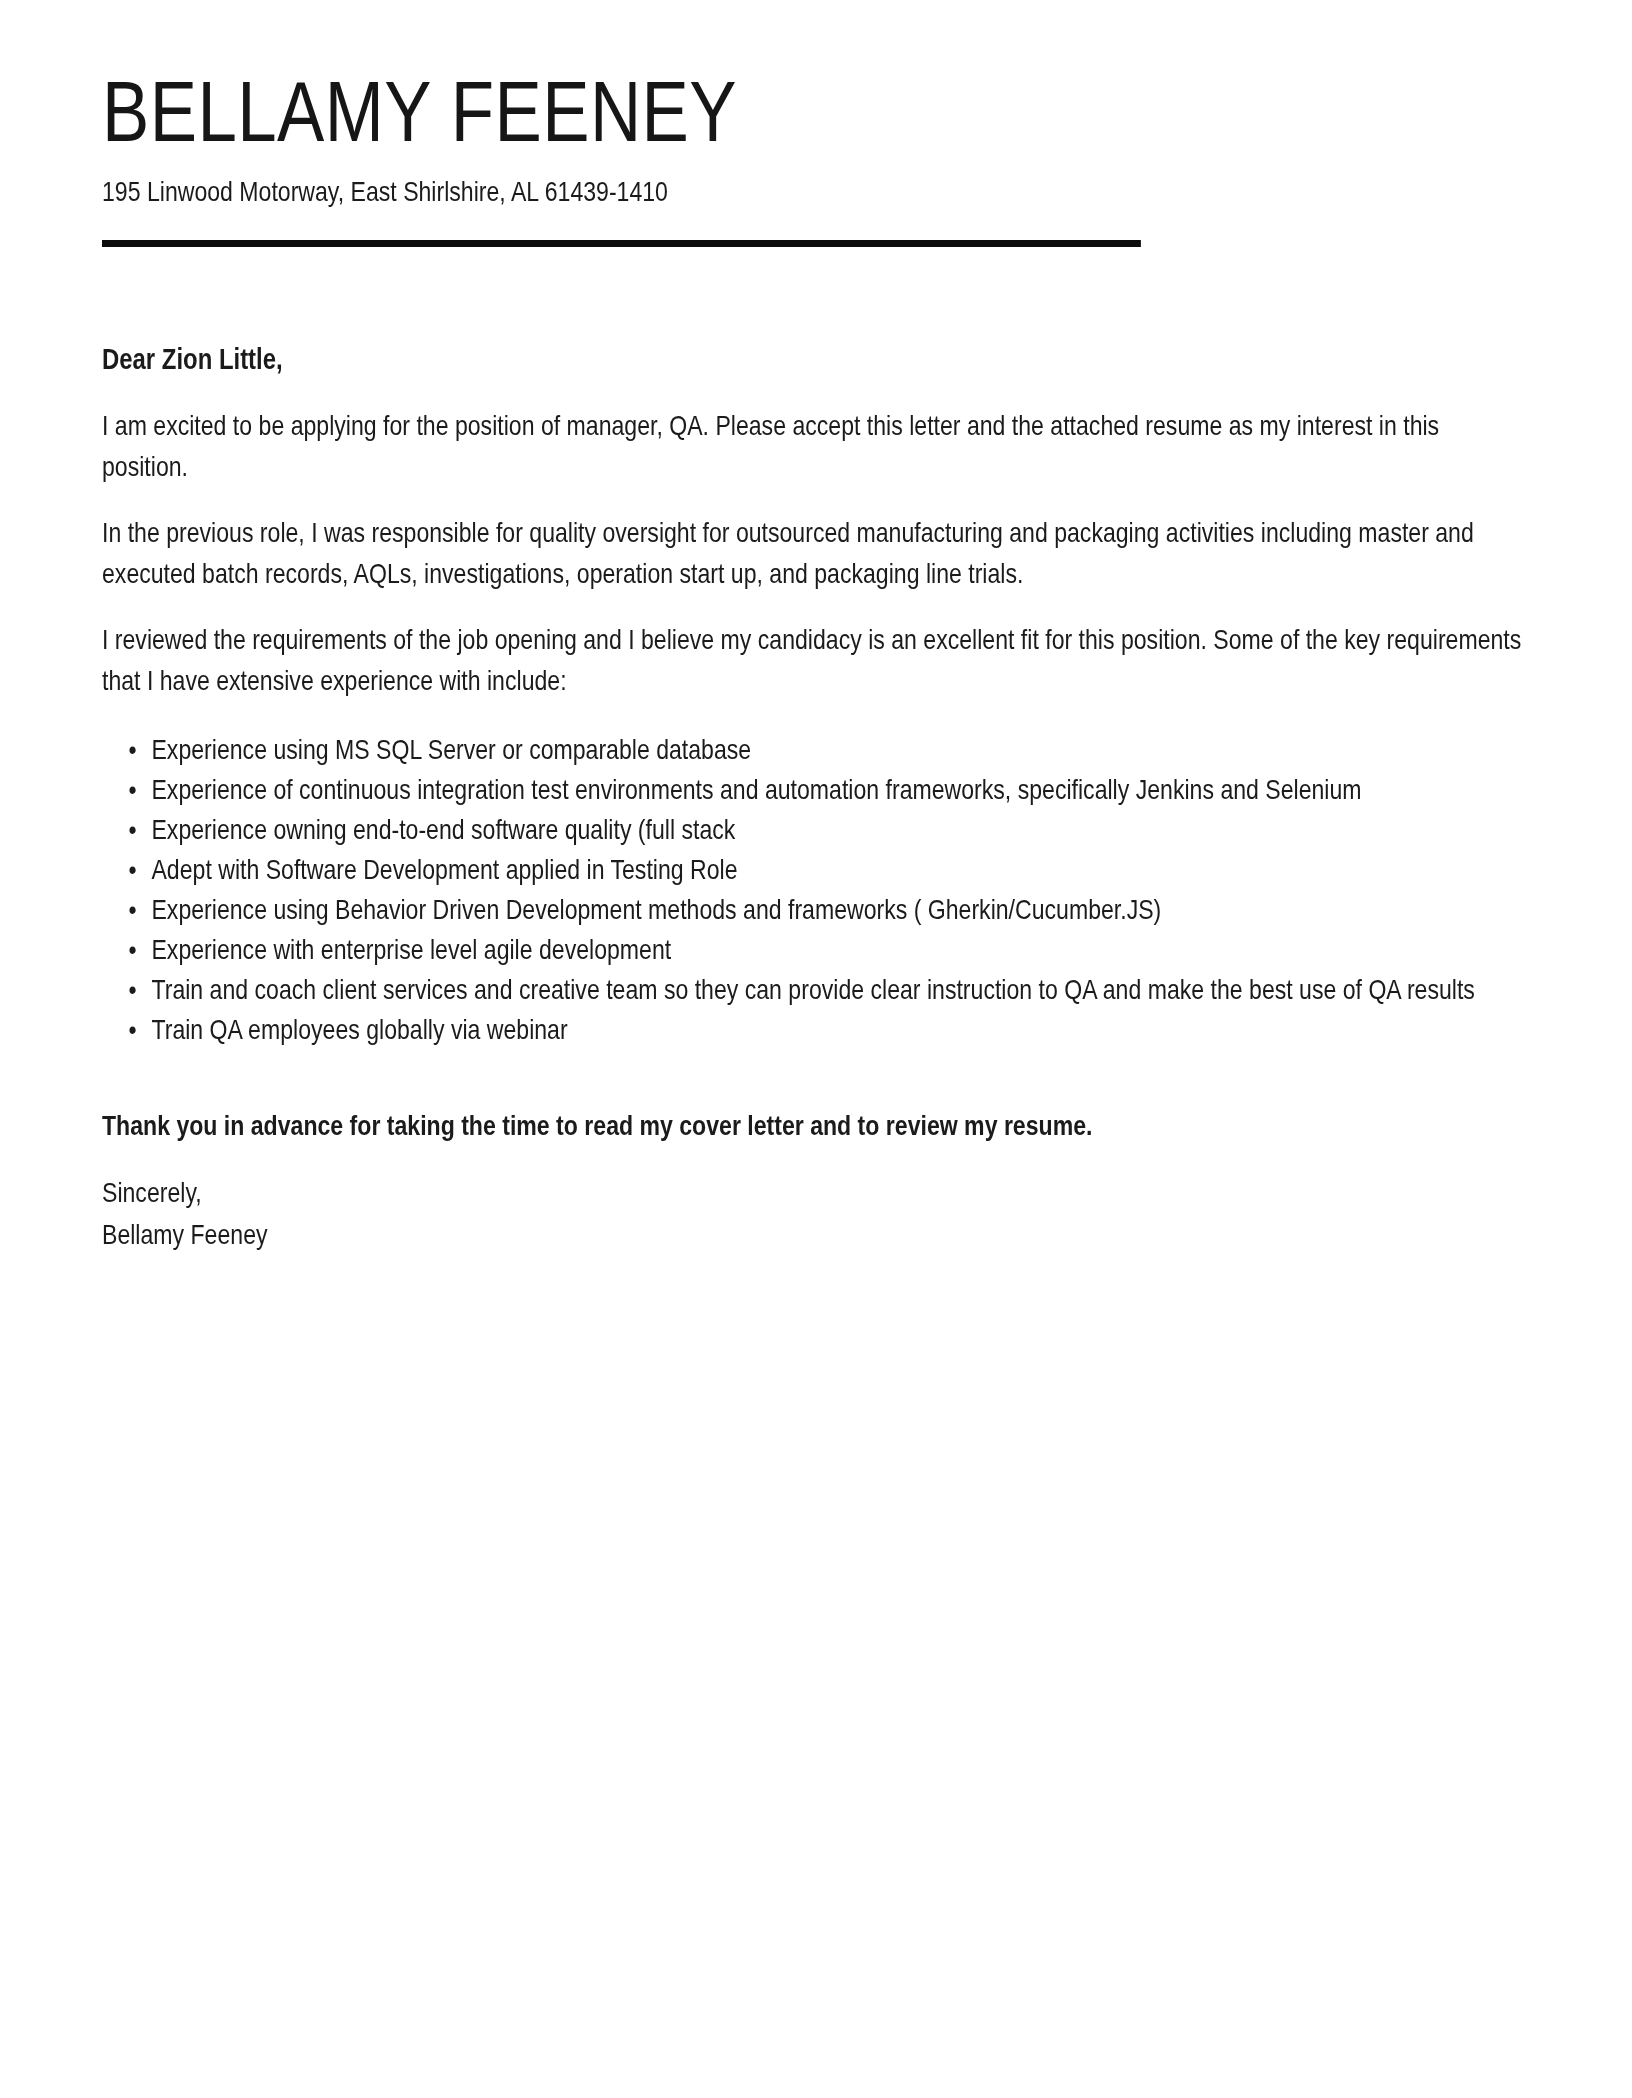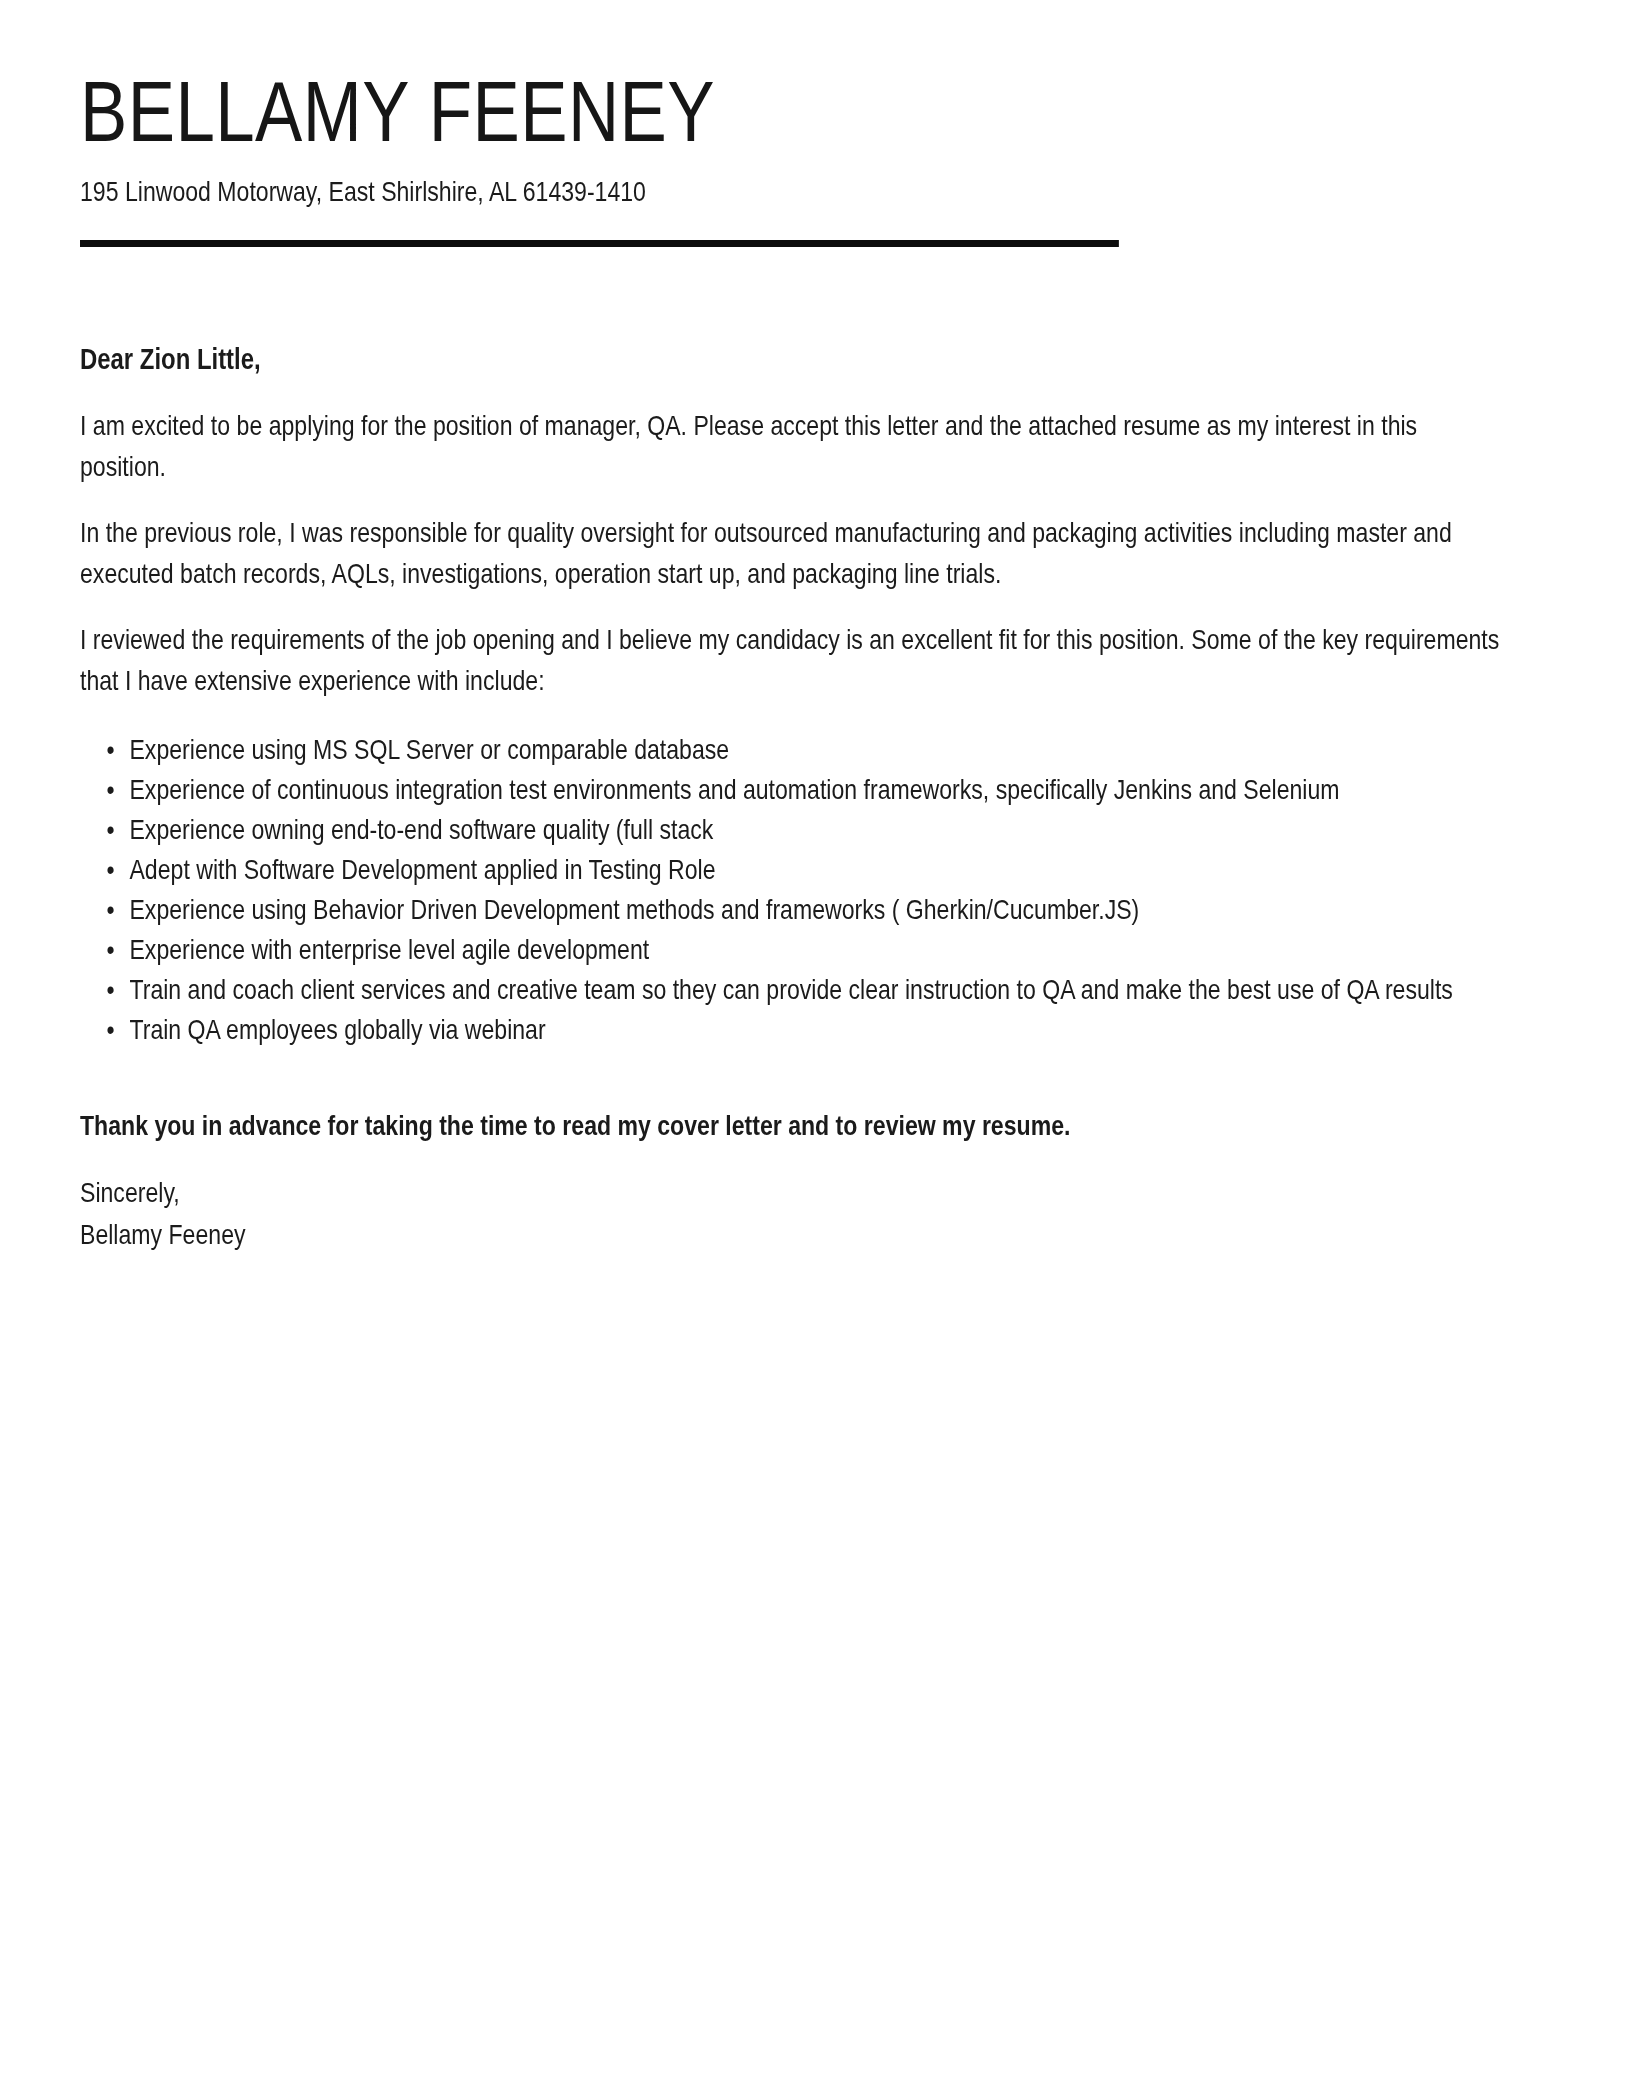--- a/index.html
+++ b/index.html
@@ -6,21 +6,21 @@
     margin: 0;
     padding: 0;
     background: #ffffff;
   }
   .page {
     position: relative;
     width: 1632px;
     height: 2098px;
     background: #ffffff;
     box-sizing: border-box;
-    padding: 68px 0 0 80px;
+    padding: 68px 0 0 102px;
     overflow: hidden;
     font-family: "Liberation Sans", sans-serif;
     color: #1b1b1b;
   }
   
   .content {
     width: 1730px;
     transform: scaleX(0.8245);
     transform-origin: 0 0;
   }

